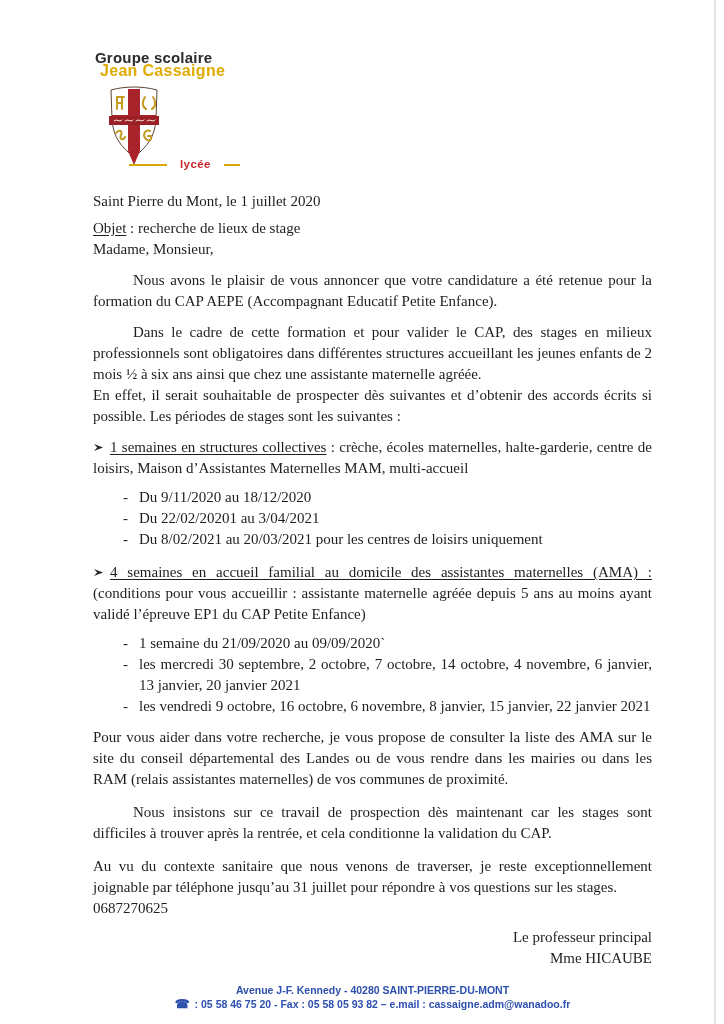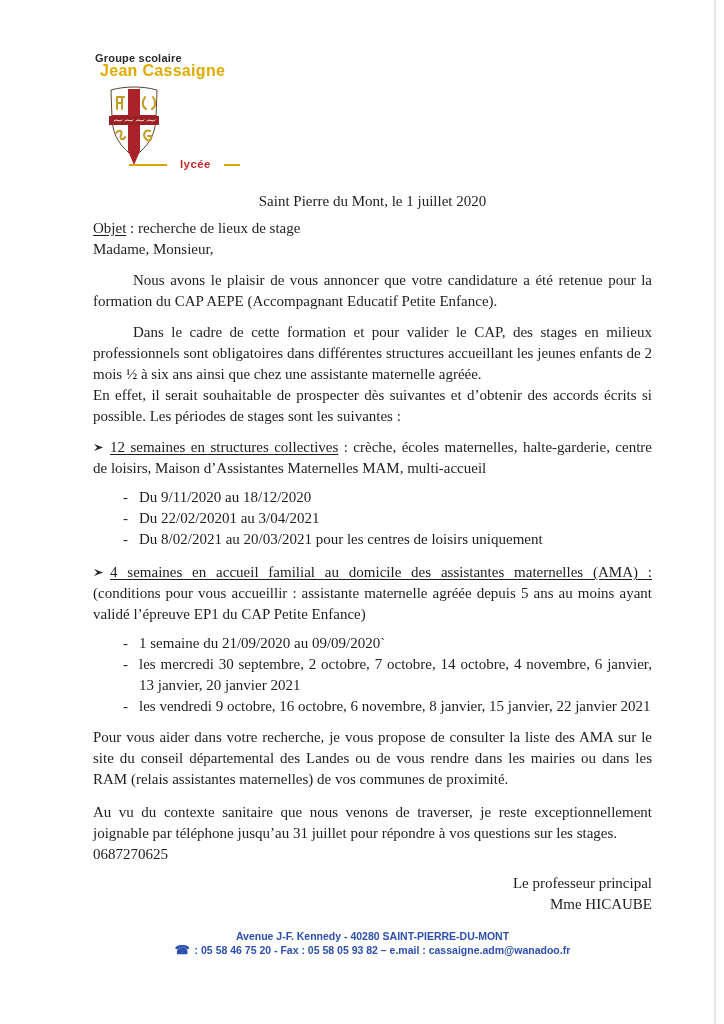--- a/index.html
+++ b/index.html
@@ -14,40 +14,40 @@
     font-size: 15px;
     line-height: 21px;
     color: #1e1e1e;
   }
   .content { padding: 0 72px 0 93px; }
 
   
   .logo { position: relative; height: 115px; margin: 52px 0 0 2px; }
   .logo-group {
     font-family: "Liberation Sans", sans-serif;
-    font-weight: bold; font-size: 11px; line-height: 12px;
+    font-weight: bold; font-size: 15px; line-height: 12px;
     color: #2a2a2a; letter-spacing: .2px;
   }
   .logo-name {
     font-family: "Liberation Sans", sans-serif;
     font-weight: bold; font-size: 16px; line-height: 18px;
     color: #e0ab00; margin: -2px 0 0 5px; letter-spacing: .3px;
   }
   .crest { position: absolute; left: 10px; top: 33px; }
   .lycee-row { position: absolute; left: 34px; top: 102px; display: flex; align-items: center; gap: 13px; }
   .gold-line { height: 2px; background: #d8a800; }
   .gold-line.long { width: 38px; }
   .gold-line.short { width: 16px; }
   .lycee-label {
     font-family: "Liberation Sans", sans-serif;
     font-weight: bold; font-size: 11.5px; color: #c3272d; letter-spacing: .4px;
   }
 
   
-  .dateline { margin-top: 24px; text-align: center; }
+  .dateline { margin-top: 24px; text-align: left; }
   .subject { margin-top: 6px; }
   .salutation { margin-top: 0; }
   .para { text-align: justify; }
   .indent { text-indent: 40px; }
   .u { text-decoration: underline; text-underline-offset: 2px; }
 
   .mt10 { margin-top: 10px; }
   .mt12 { margin-top: 12px; }
   .mt8  { margin-top: 8px; }
 
@@ -117,21 +117,21 @@
 
     <div class="salutation">Madame, Monsieur,</div>
 
     <div class="para indent mt10">Nous avons le plaisir de vous annoncer que votre candidature a été retenue pour la formation du CAP AEPE (Accompagnant Educatif Petite Enfance).</div>
     <div class="para indent mt10">Dans le cadre de cette formation et pour valider le CAP, des stages en milieux professionnels sont obligatoires dans différentes structures accueillant les jeunes enfants de 2 mois ½ à six ans ainsi que chez une assistante maternelle agréée.</div>
     <div class="para">En effet, il serait souhaitable de prospecter dès suivantes et d’obtenir des accords écrits si possible. Les périodes de stages sont les suivantes :</div>
 
     <div class="bullet-line mt10">
       <span class="arrow"><svg width="11" height="11" viewBox="0 0 12 12">
             <path d="M1 2.2 L11 6 L1 9.8 L4.6 6 Z" fill="#2a2a2a"></path>
-          </svg></span><span class="u">12 semaines en structures collectives</span><span> : crèche, écoles maternelles, halte-garderie, centre de loisirs, Maison d’Assistantes Maternelles MAM, multi-accueil</span>
+          </svg></span><span class="u">1 semaines en structures collectives</span><span> : crèche, écoles maternelles, halte-garderie, centre de loisirs, Maison d’Assistantes Maternelles MAM, multi-accueil</span>
     </div>
     <div class="mt8">
       <div class="dash-item">
         <span class="dash">-</span>
         <span class="dash-text">Du 9/11/2020 au 18/12/2020</span>
       </div>
       <div class="dash-item">
         <span class="dash">-</span>
         <span class="dash-text">Du 22/02/20201 au 3/04/2021</span>
       </div>
@@ -155,20 +155,21 @@
         <span class="dash">-</span>
         <span class="dash-text">les mercredi 30 septembre, 2 octobre, 7 octobre, 14 octobre, 4 novembre, 6 janvier, 13 janvier, 20 janvier 2021</span>
       </div>
       <div class="dash-item">
         <span class="dash">-</span>
         <span class="dash-text">les vendredi 9 octobre, 16 octobre, 6 novembre, 8 janvier, 15 janvier, 22 janvier 2021</span>
       </div>
     </div>
 
     <div class="para mt10">Pour vous aider dans votre recherche, je vous propose de consulter la liste des AMA sur le site du conseil départemental des Landes ou de vous rendre dans les mairies ou dans les RAM (relais assistantes maternelles) de vos communes de proximité.</div>
+    <div class="para indent mt12">Nous insistons sur ce travail de prospection dès maintenant car les stages sont difficiles à trouver après la rentrée, et cela conditionne la validation du CAP.</div>
     <div class="para mt12">Au vu du contexte sanitaire que nous venons de traverser, je reste exceptionnellement joignable par téléphone jusqu’au 31 juillet pour répondre à vos questions sur les stages.</div>
     <div>0687270625</div>
 
     <div class="signature">
       <div>Le professeur principal</div>
       <div>Mme HICAUBE</div>
     </div>
 
     <div class="footer">
       <div>Avenue J-F. Kennedy - 40280 SAINT-PIERRE-DU-MONT</div>

